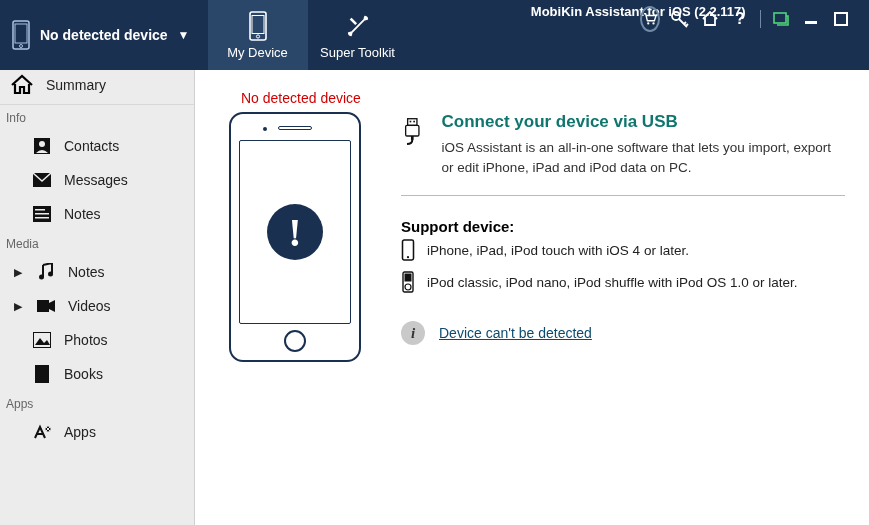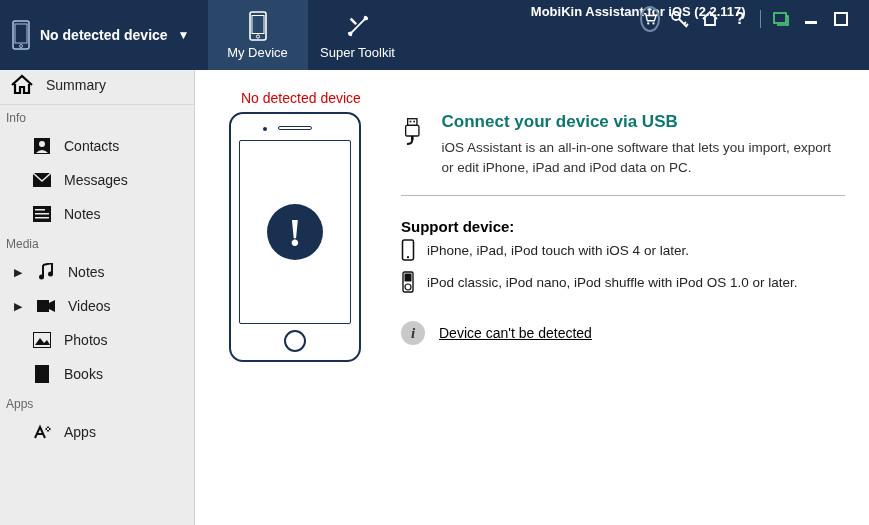--- a/index.html
+++ b/index.html
@@ -51,21 +51,21 @@
   .connect-row { display:flex; gap:18px; align-items:flex-start; }
   .usb-icon { width:36px; height:40px; }
   .connect-title { font-size:17px; font-weight:bold; color:#0f766e; margin-bottom:6px; }
   .connect-desc { font-size:13.5px; color:#333; line-height:1.45; }
   .divider { border:none; border-top:1px solid #bbb; margin:18px 0 22px 0; }
   .support-title { font-size:15px; font-weight:bold; margin-bottom:4px; }
   .support-line { display:flex; align-items:center; gap:12px; font-size:13.5px; color:#222; margin-bottom:10px; }
   .support-line svg { width:14px; height:22px; flex-shrink:0; }
   .detect-row { display:flex; align-items:center; gap:14px; margin-top:28px; }
   .info-circle { width:24px; height:24px; border-radius:50%; background:#c9c9c9; display:flex; align-items:center; justify-content:center; font-style:italic; font-family:Georgia,serif; font-weight:bold; color:#333; font-size:15px; }
-  .detect-link { color:#000000; font-size:14px; text-decoration:underline; cursor:pointer; }
+  .detect-link { color:#0c4a6e; font-size:14px; text-decoration:underline; cursor:pointer; }
 </style>
 </head>
 <body>
 
 <div class="topbar">
   <div class="device-box">
     <svg class="phone-svg" viewBox="0 0 18 30">
       <rect x="1" y="1" width="16" height="28" rx="2" fill="none" stroke="#a9c3df" stroke-width="1.5"></rect>
       <rect x="3" y="4" width="12" height="19" fill="none" stroke="#a9c3df" stroke-width="1"></rect>
       <circle cx="9" cy="26" r="1.5" fill="none" stroke="#a9c3df" stroke-width="1"></circle>

